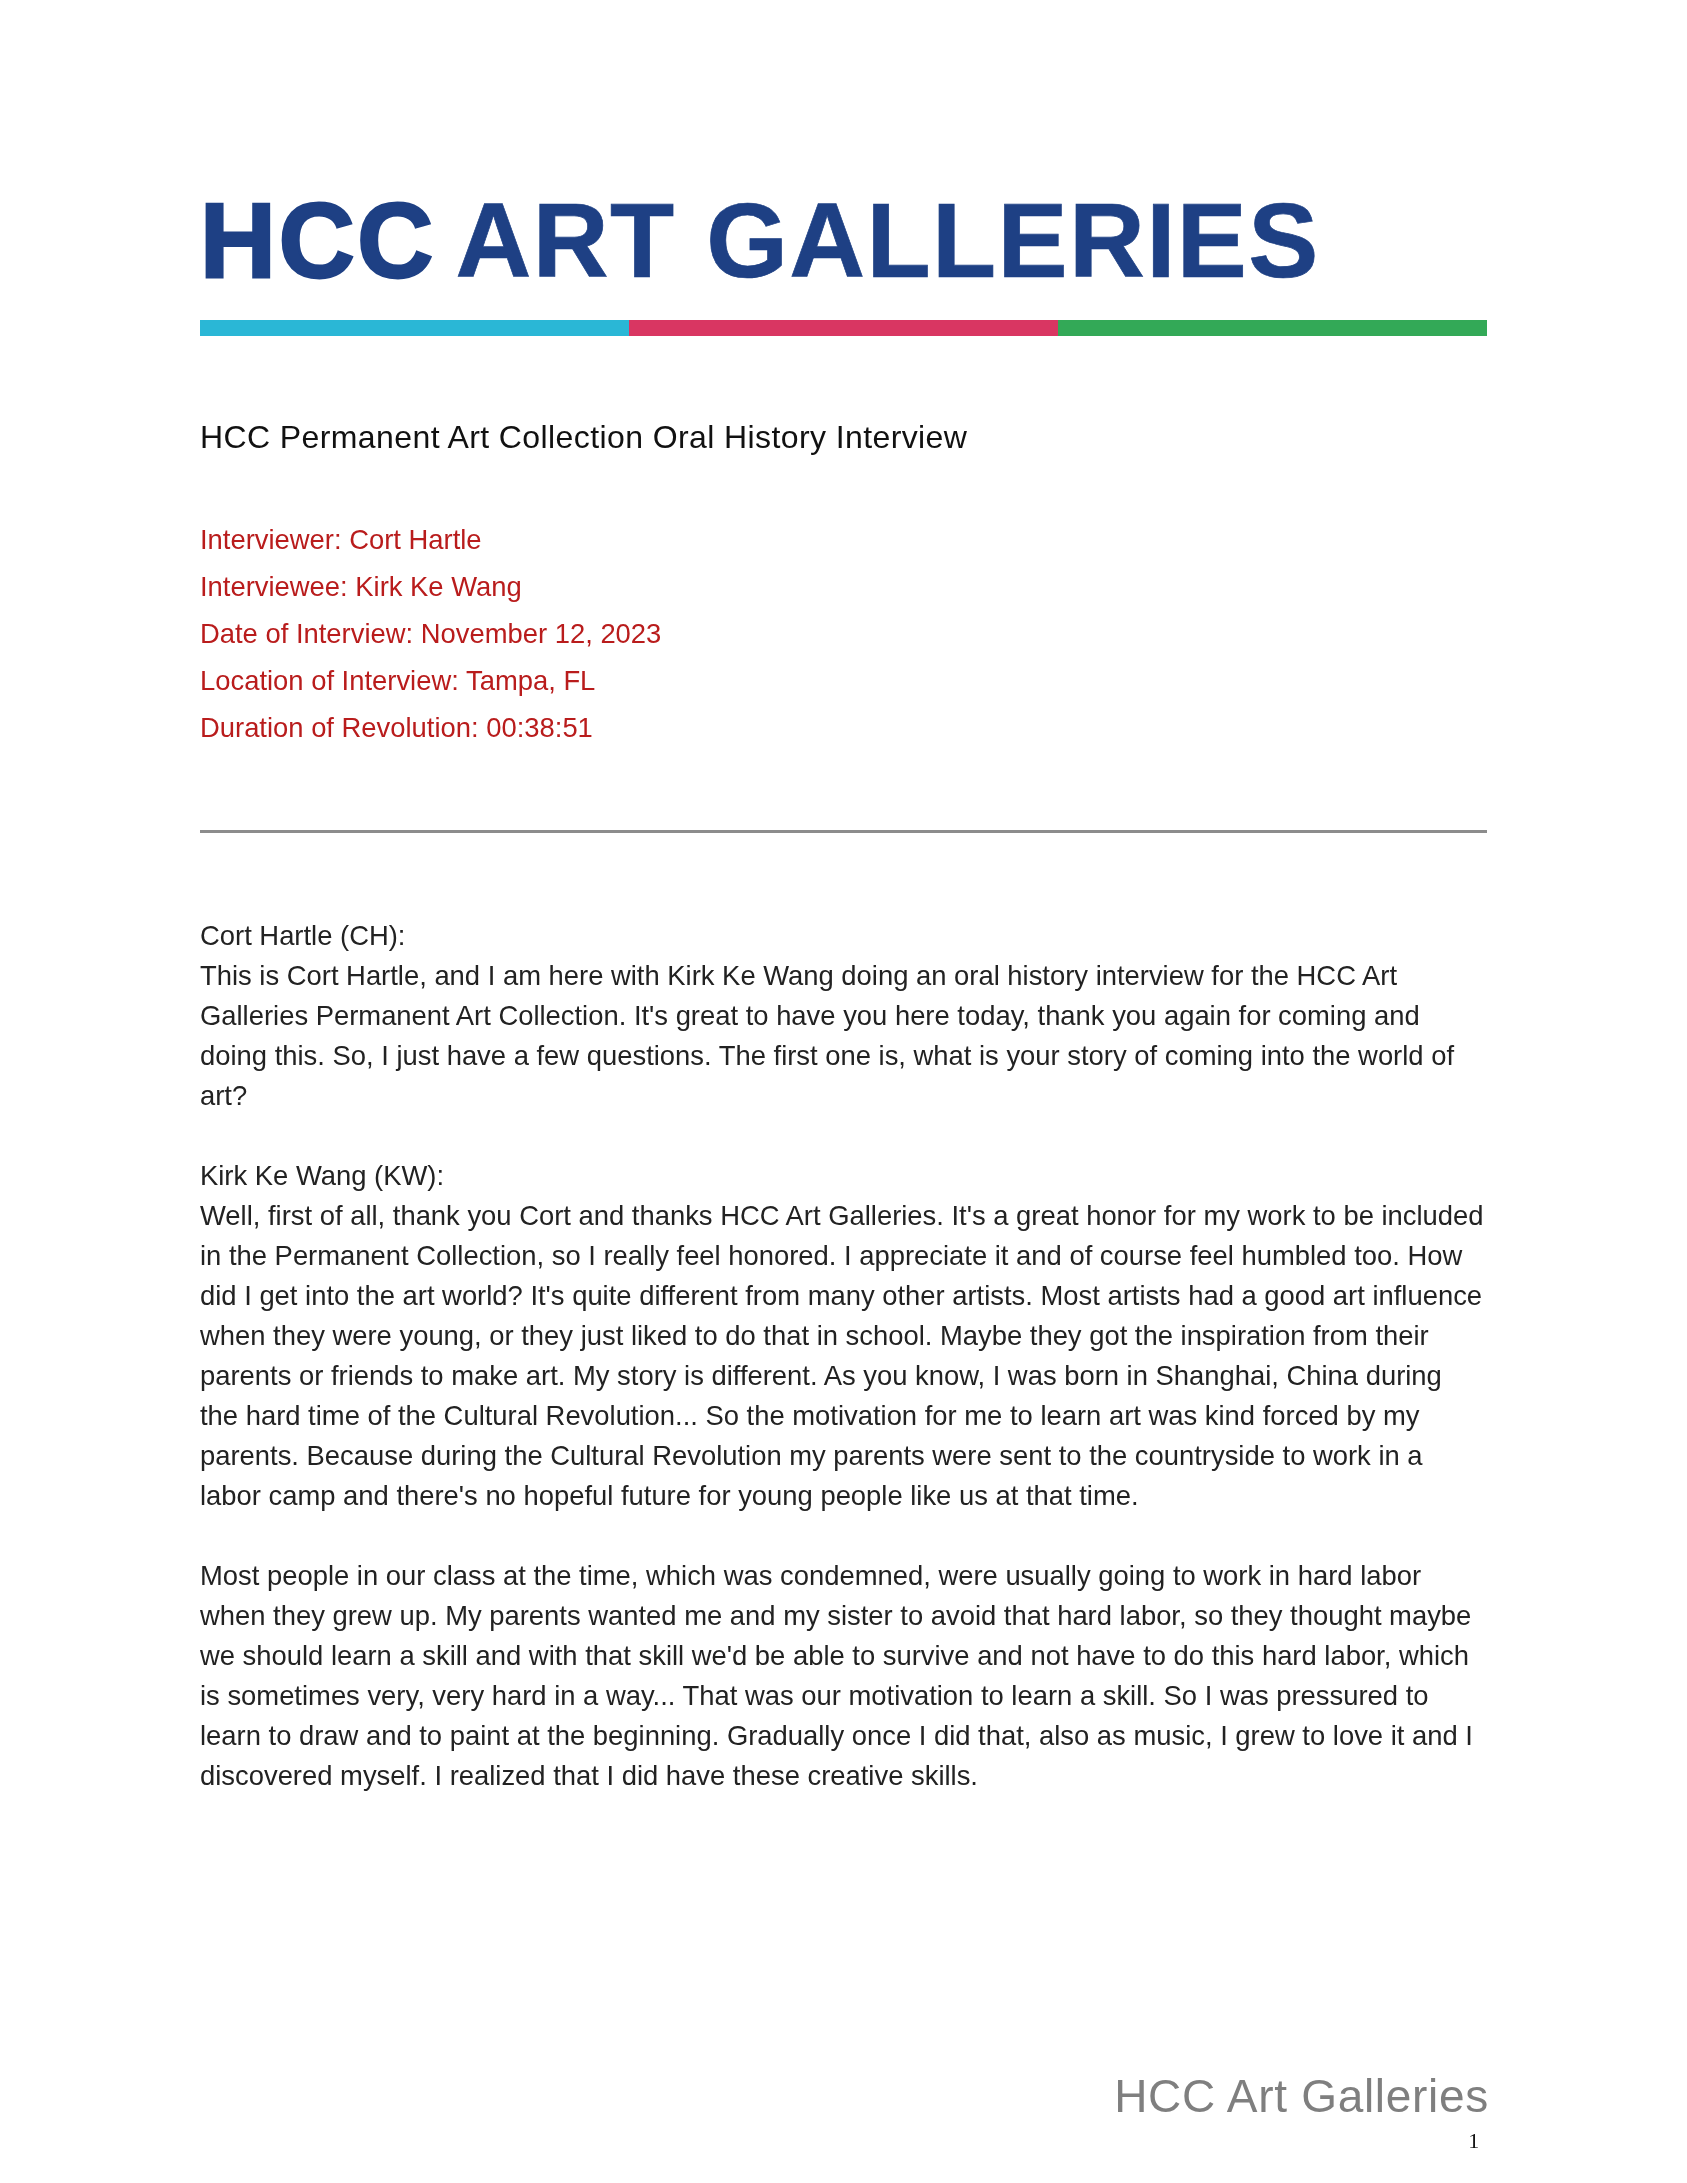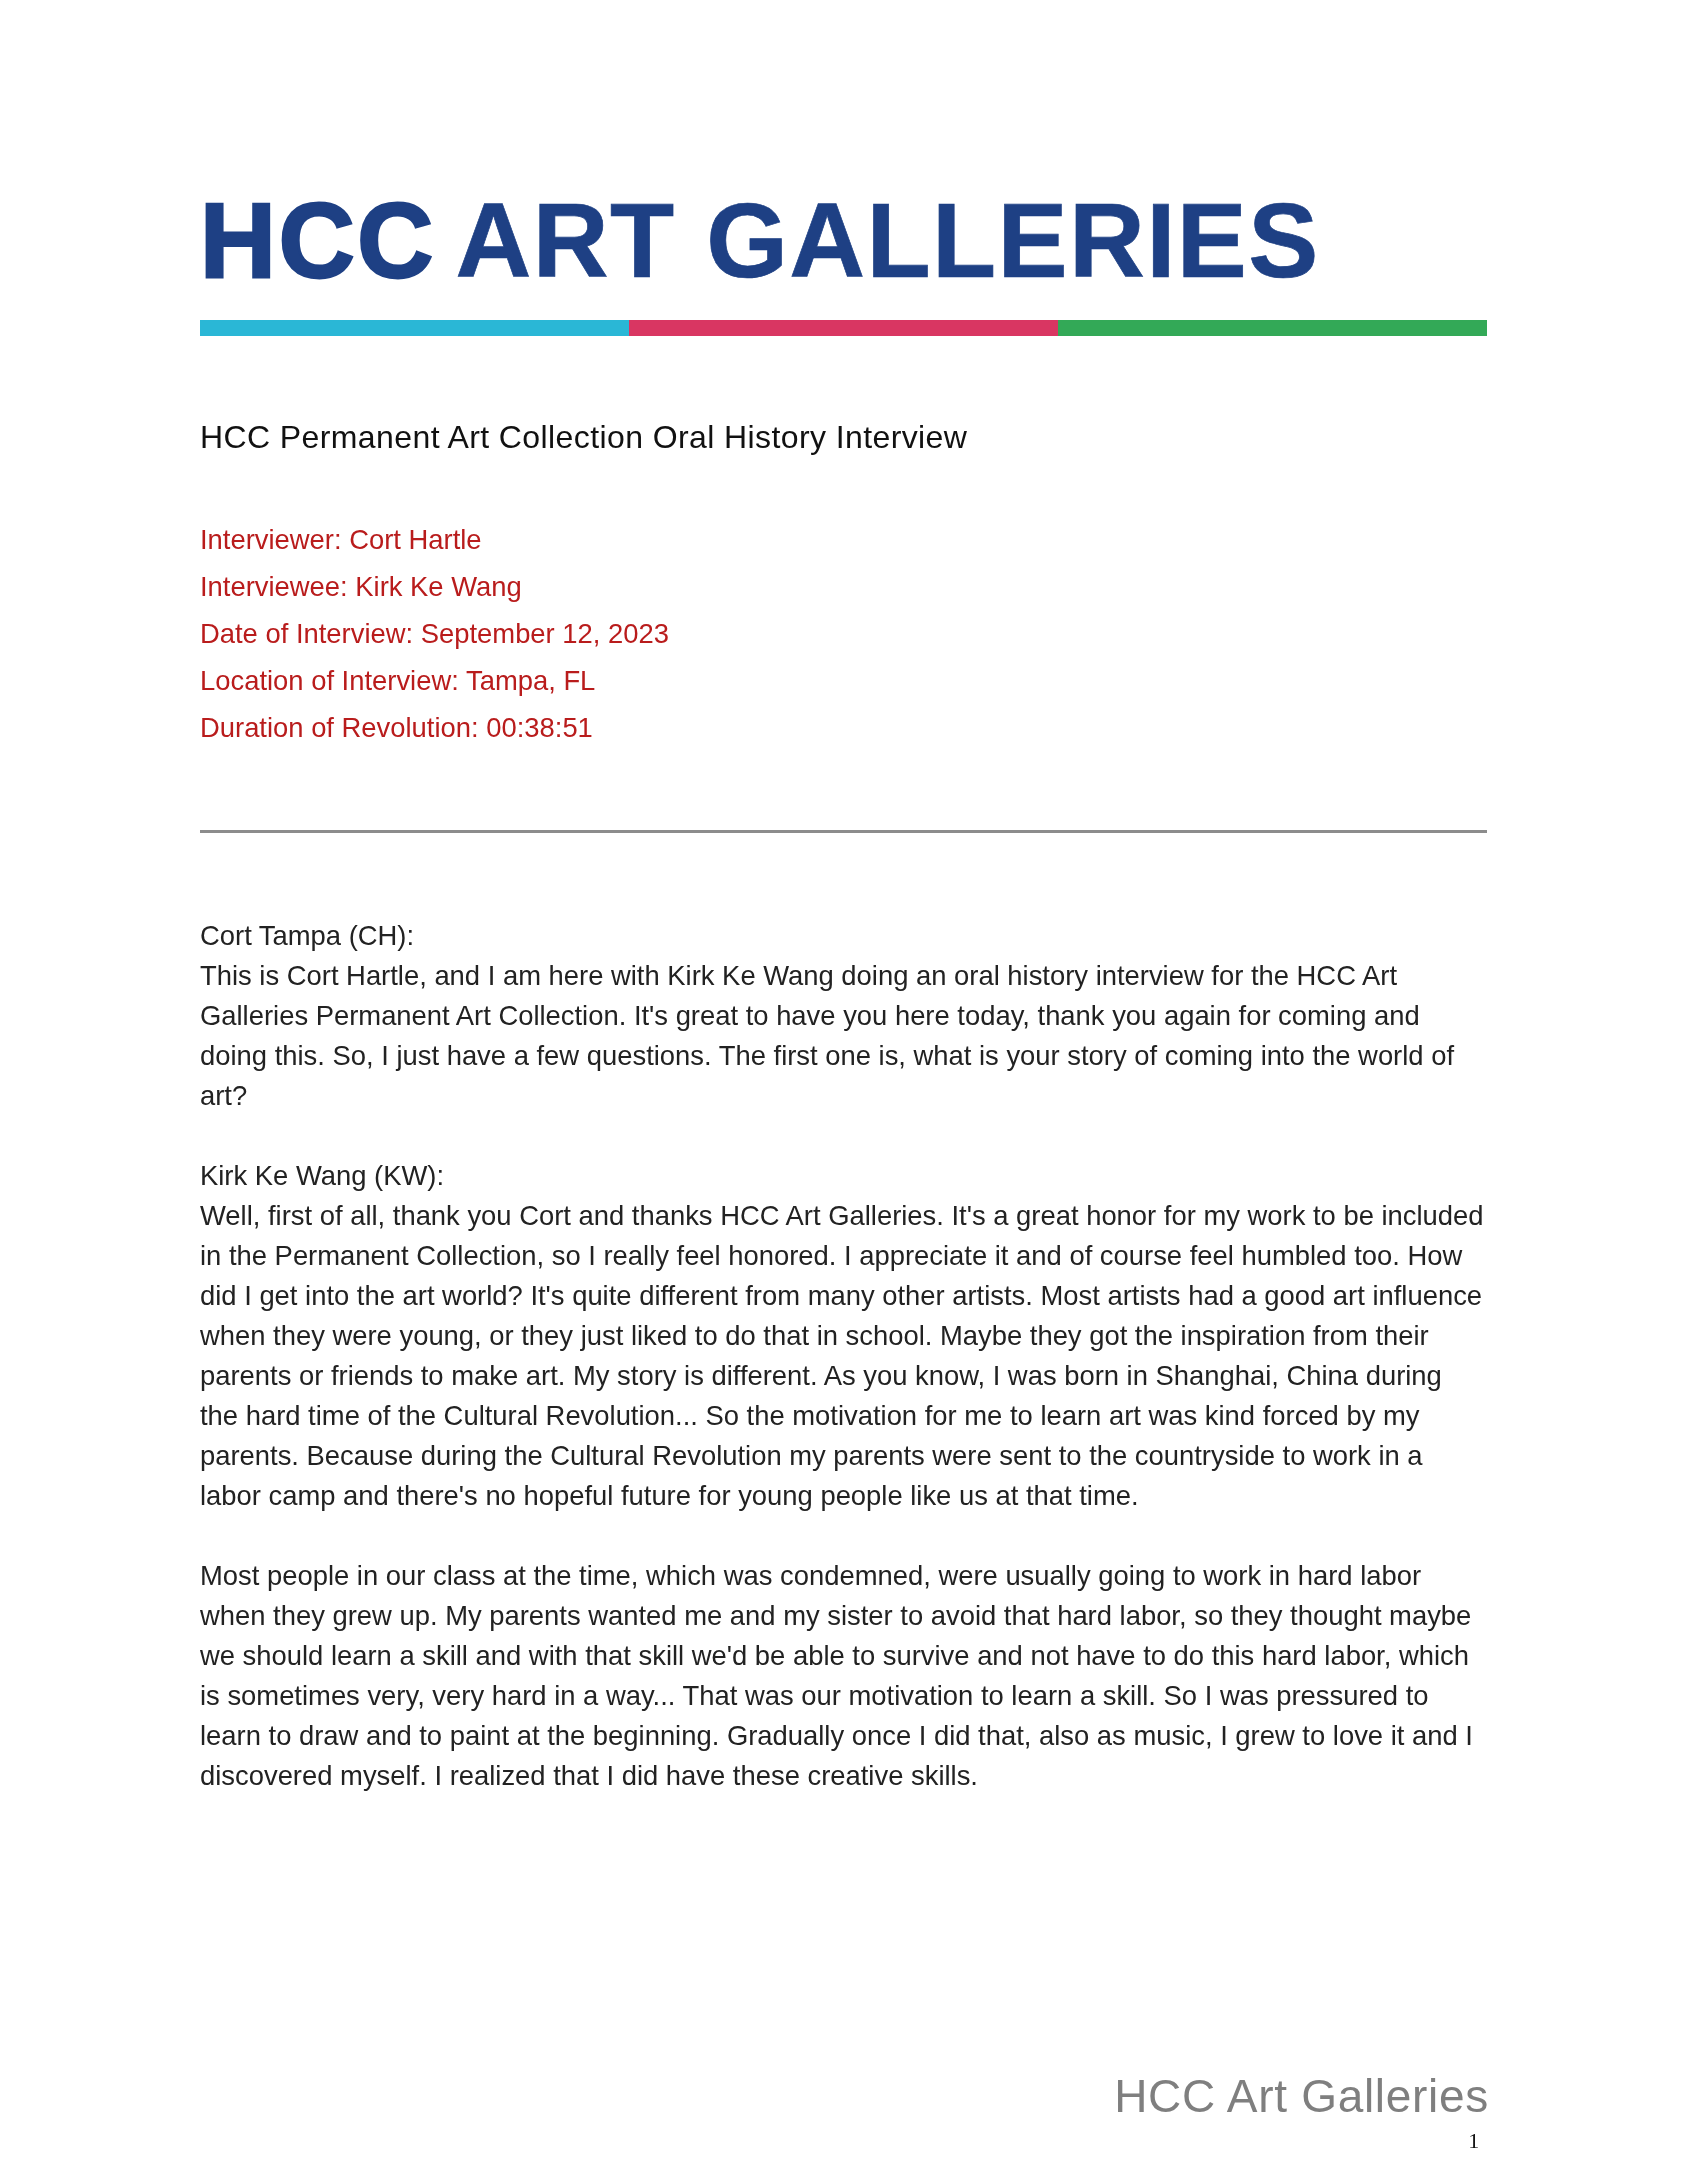--- a/index.html
+++ b/index.html
@@ -118,31 +118,31 @@
       <div class="seg seg-cyan"></div>
       <div class="seg seg-pink"></div>
       <div class="seg seg-green"></div>
     </div>
 
     <h1 class="doc-title">HCC Permanent Art Collection Oral History Interview</h1>
 
     <div class="meta-block">
       <div>Interviewer: Cort Hartle</div>
       <div>Interviewee: Kirk Ke Wang</div>
-      <div>Date of Interview: September 12, 2023</div>
+      <div>Date of Interview: November 12, 2023</div>
       <div>Location of Interview: Tampa, FL</div>
       <div>Duration of Revolution: 00:38:51</div>
     </div>
 
     <hr class="section-rule">
 
     <div class="transcript">
 
       <div class="speaker-block">
-        <div class="speaker-name">Cort Tampa (CH):</div>
+        <div class="speaker-name">Cort Hartle (CH):</div>
         <div class="speaker-text">This is Cort Hartle, and I am here with Kirk Ke Wang doing an oral history interview for the HCC Art Galleries Permanent Art Collection. It's great to have you here today, thank you again for coming and doing this. So, I just have a few questions. The first one is, what is your story of coming into the world of art?</div>
       </div>
 
       <div class="speaker-block">
         <div class="speaker-name">Kirk Ke Wang (KW):</div>
         <div class="speaker-text">Well, first of all, thank you Cort and thanks HCC Art Galleries. It's a great honor for my work to be included in the Permanent Collection, so I really feel honored. I appreciate it and of course feel humbled too. How did I get into the art world? It's quite different from many other artists. Most artists had a good art influence when they were young, or they just liked to do that in school. Maybe they got the inspiration from their parents or friends to make art. My story is different. As you know, I was born in Shanghai, China during the hard time of the Cultural Revolution... So the motivation for me to learn art was kind forced by my parents. Because during the Cultural Revolution my parents were sent to the countryside to work in a labor camp and there's no hopeful future for young people like us at that time.</div>
       </div>
 
       <div class="speaker-block">
         <div class="speaker-name"></div>

